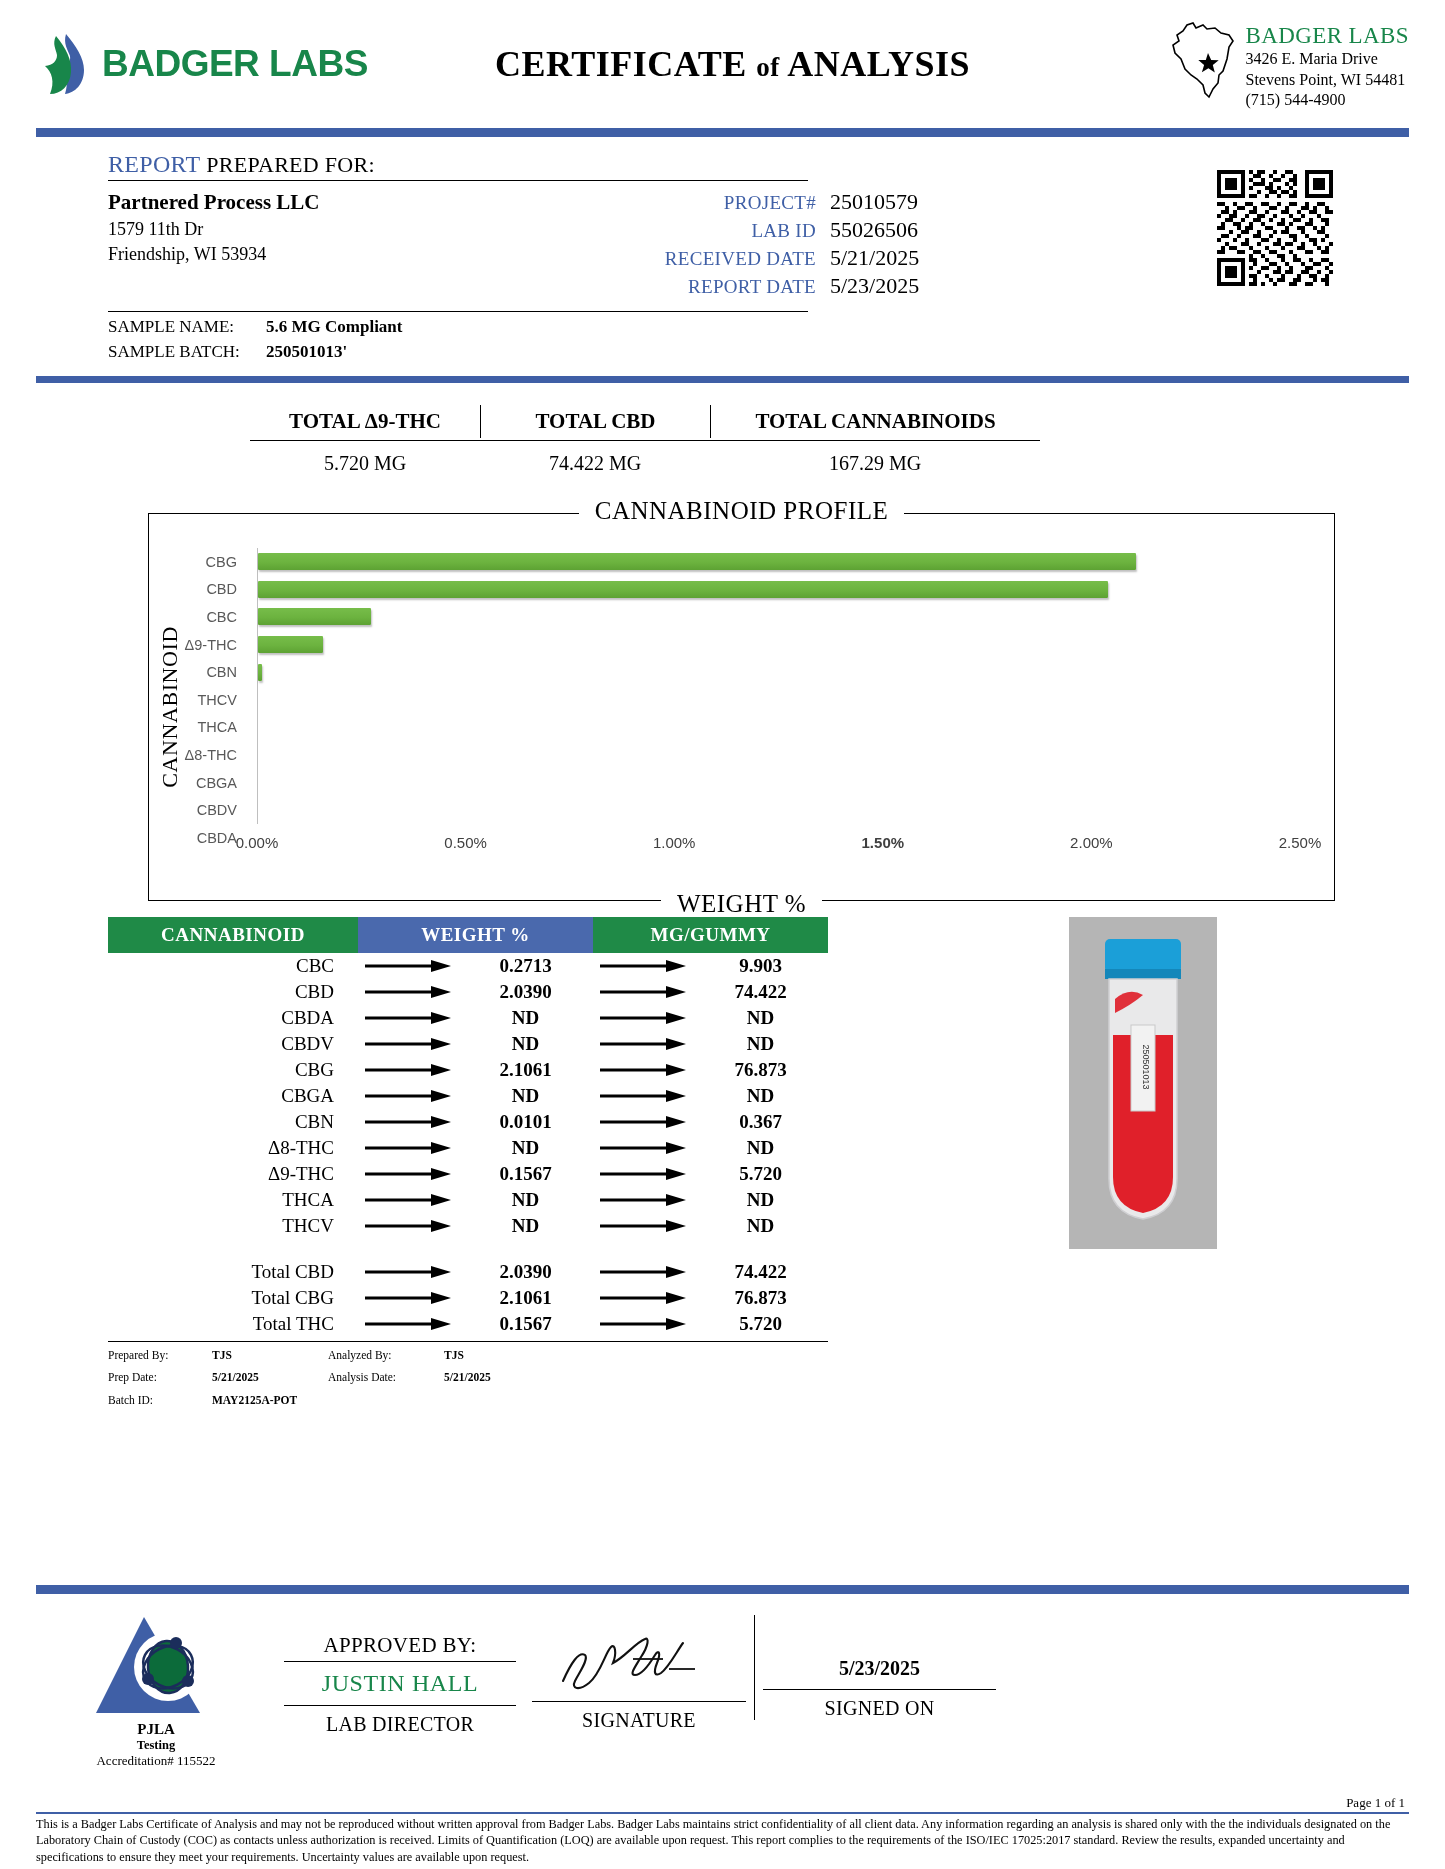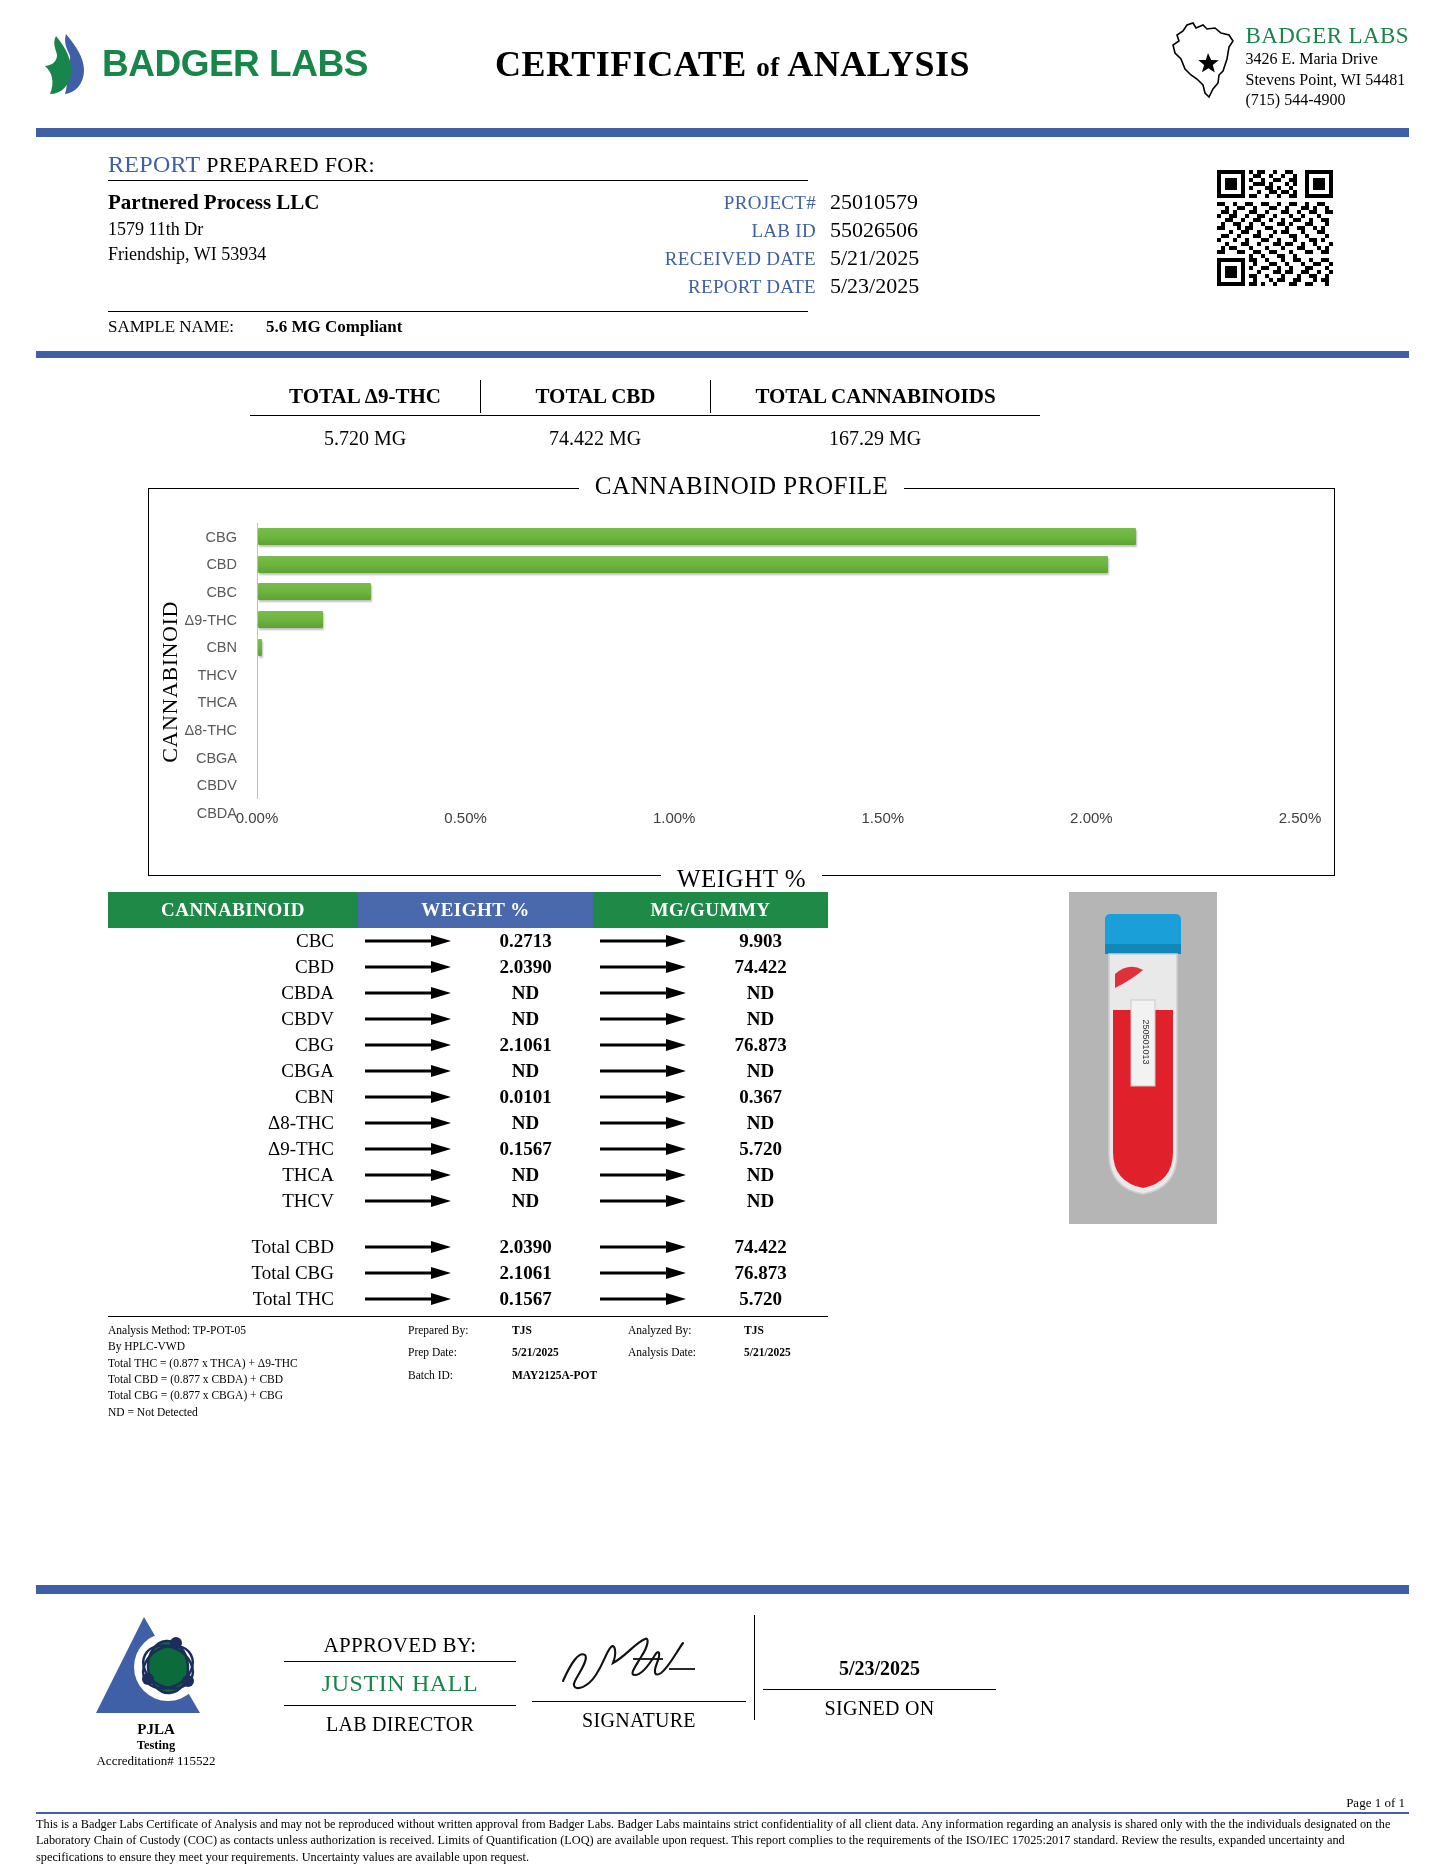--- a/index.html
+++ b/index.html
@@ -251,20 +251,24 @@
           <div class="meta-label">REPORT DATE</div>
           <div class="meta-val">5/23/2025</div>
         </div>
       </div>
     </div>
 
     <div class="hr-black2"></div>
     <div class="sample-row">
       <div class="sample-lbl">SAMPLE NAME:</div>
       <div class="sample-val">5.6 MG Compliant</div>
+    </div>
+    <div class="sample-row">
+      <div class="sample-lbl">SAMPLE BATCH:</div>
+      <div class="sample-val">250501013'</div>
     </div>
   </div>
 
   <svg class="qr" viewBox="0 0 29 29" shape-rendering="crispEdges">
     <rect width="29" height="29" fill="#fff"></rect>
     <g fill="#000">
       <rect x="0" y="0" width="7" height="1"></rect>
         <rect x="0" y="6" width="7" height="1"></rect>
       <rect x="0" y="0" width="1" height="7"></rect>
         <rect x="6" y="0" width="1" height="7"></rect>
@@ -527,21 +531,21 @@
           </div>
           <div class="bar-row">
             <div class="bar" style="width: 0%;"></div>
           </div>
         </div>
     </div>
     <div class="xticks" id="xticks">
         <div class="xtick" style="left: 0%;">0.00%</div>
         <div class="xtick" style="left: 20%;">0.50%</div>
         <div class="xtick" style="left: 40%;">1.00%</div>
-        <div class="xtick" style="left: 60%;">1.50%</div>
+        <div class="xtick" style="left: 60%; font-weight: bold;">1.50%</div>
         <div class="xtick" style="left: 80%;">2.00%</div>
         <div class="xtick" style="left: 100%;">2.50%</div>
       </div>
     <div class="xaxis-title">
       <span>WEIGHT %</span>
     </div>
   </div>
 
   <div class="results-wrap">
     <div class="res-table">
@@ -790,28 +794,20 @@
                 <polygon points="66,0 86,6 66,12" fill="#000"></polygon>
               </svg>
             </div>
             <div class="rc-val">5.720</div>
           </div>
         </div>
     </div>
     <div class="res-rule"></div>
 
     <div class="analysis-meta">
-      <div class="am-col1">
-        <div>Analysis Method: TP-POT-05</div>
-        <div>By HPLC-VWD</div>
-        <div>Total THC = (0.877 x  THCA) + Δ9-THC</div>
-        <div>Total CBD = (0.877 x  CBDA) + CBD</div>
-        <div>Total CBG = (0.877 x  CBGA) + CBG</div>
-        <div>ND = Not Detected</div>
-      </div>
       <div class="am-col2">
         <div class="am-pair">
           <div class="am-k">Prepared By:</div>
           <div class="am-v">TJS</div>
         </div>
         <div class="am-pair">
           <div class="am-k">Prep Date:</div>
           <div class="am-v">5/21/2025</div>
         </div>
         <div class="am-pair">

